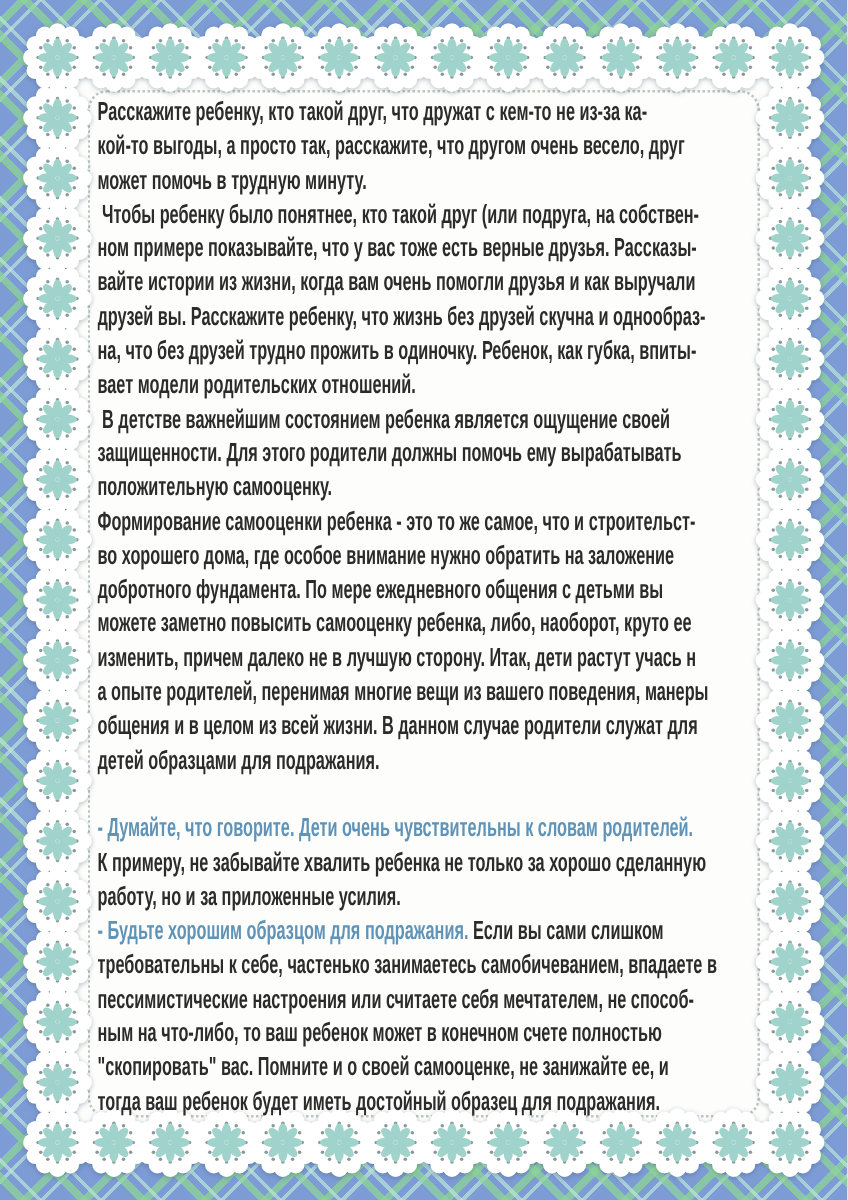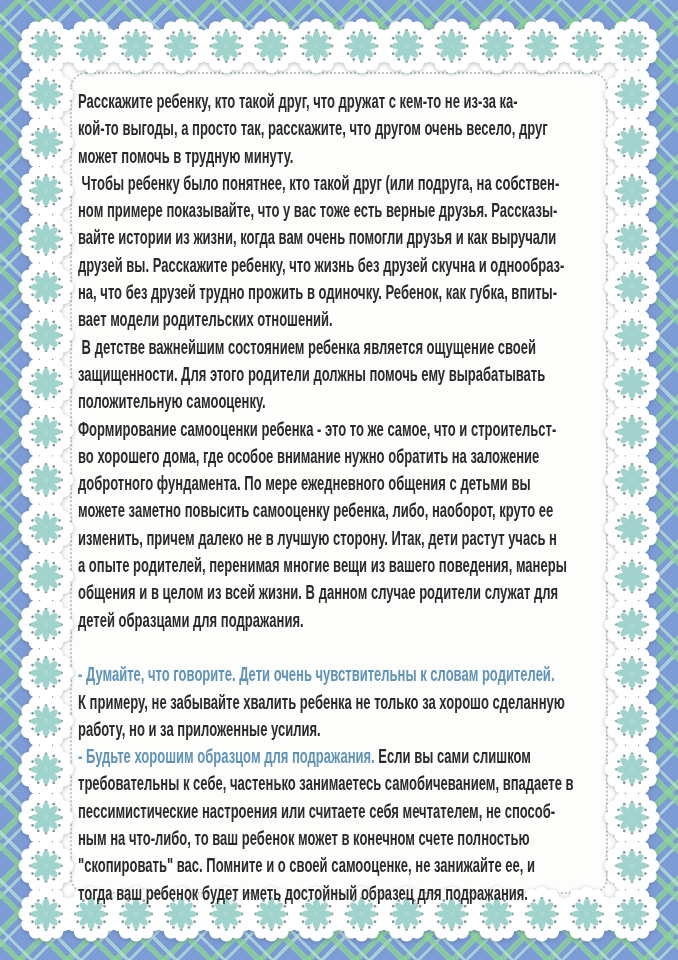--- a/index.html
+++ b/index.html
@@ -58,21 +58,21 @@
     pointer-events: none;
     filter: drop-shadow(0 1px 2px rgba(50, 75, 90, 0.35));
   }
   .scallop { fill: var(--lace-white, #ffffff); }
   .lacedot { fill: var(--lace-dot, #8a9898); }
   .hole    { fill: var(--lace-hole, #9fd3cb); }
 
   
   .text-area {
     position: absolute;
-    left: 78px; top: 87px; width: 528px; height: 824px;
+    left: 78px; top: 76px; width: 528px; height: 824px;
     overflow: hidden;
     z-index: 4;
   }
   .text-inner {
     width: 900px;
     transform: scaleX(0.62);
     transform-origin: 0 0;
     font-size: 21px;
     line-height: 27.3px;
     font-weight: 700;

